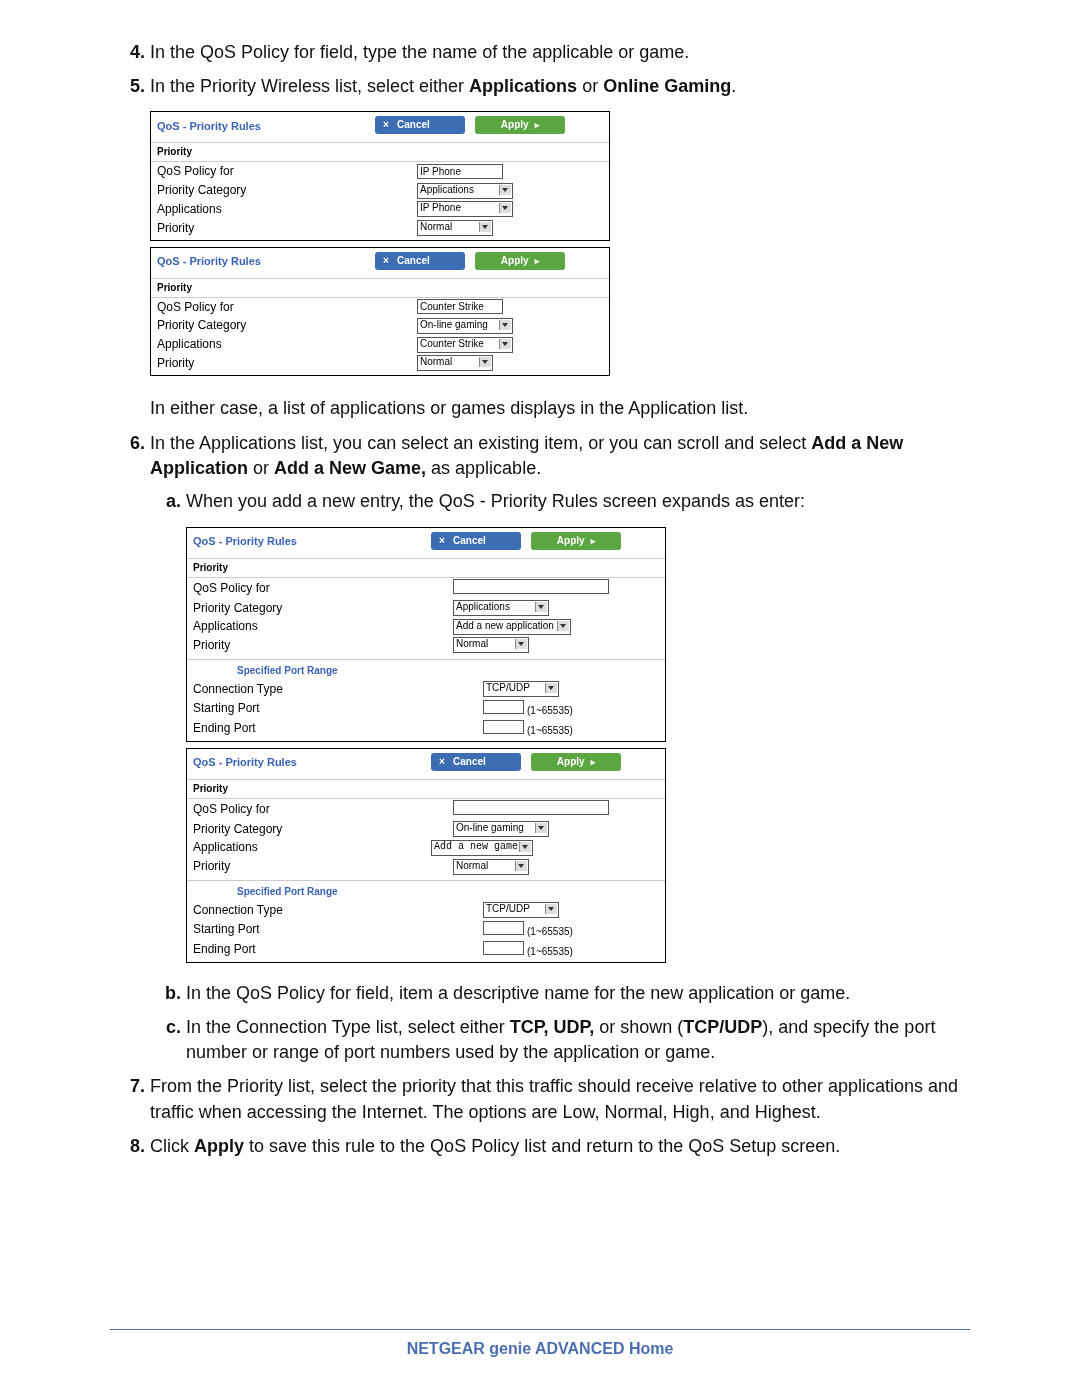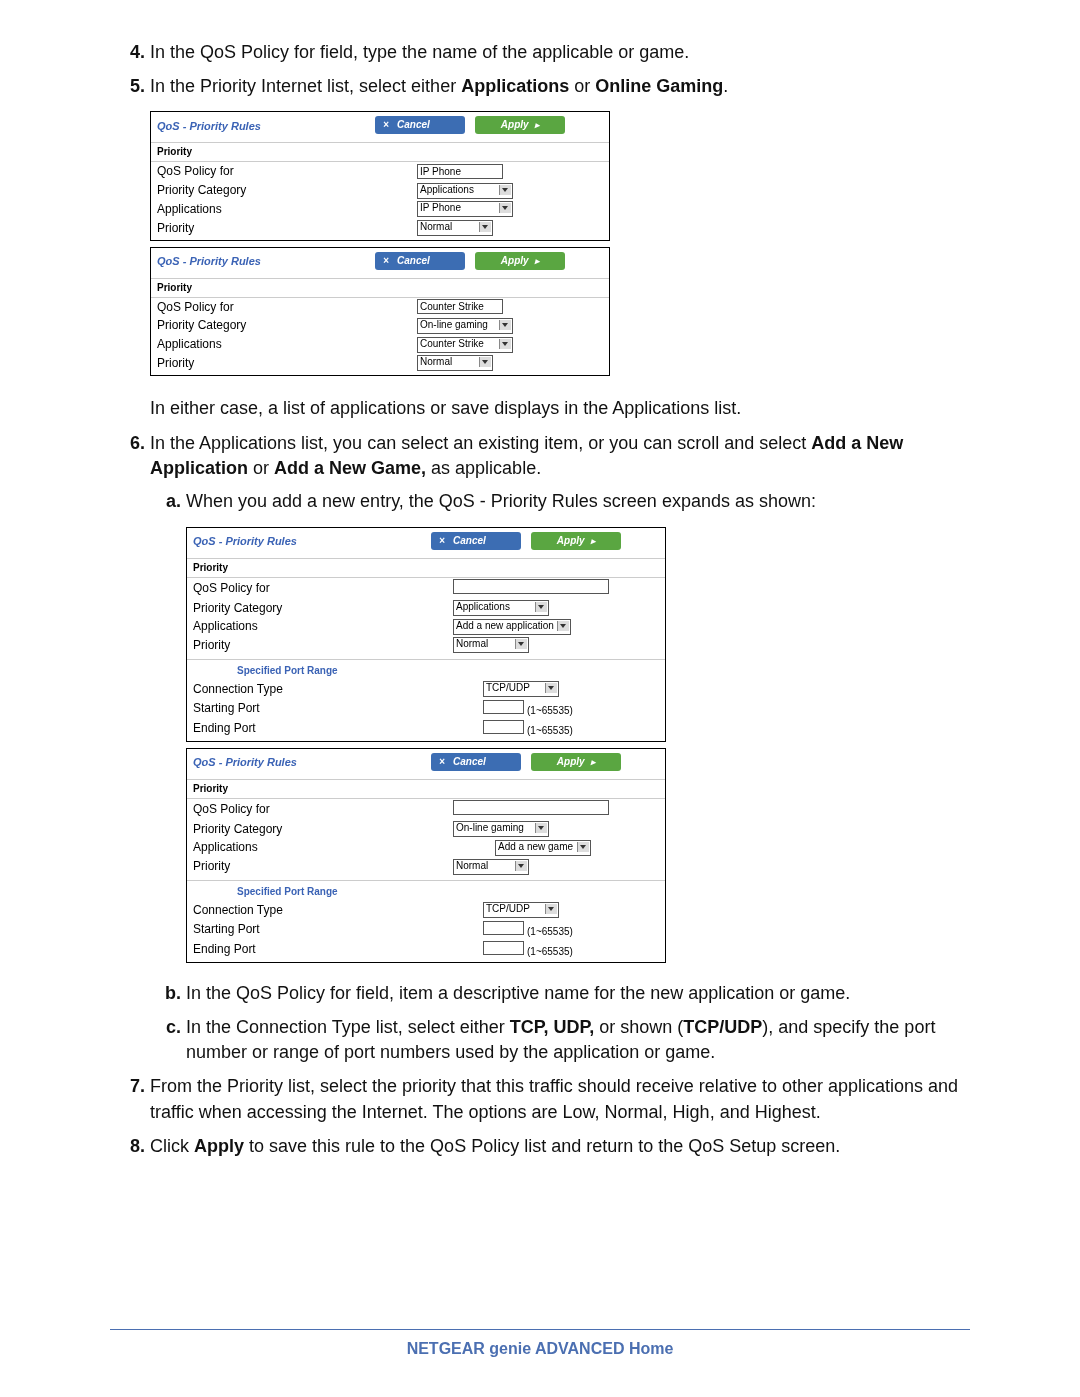--- a/index.html
+++ b/index.html
@@ -64,21 +64,20 @@
     margin-bottom: 6px;
   }
   .ss.wider {
     width: 480px;
   }
   .ss-header {
     display: flex;
     align-items: flex-end;
     gap: 0;
     padding: 4px 4px 4px 6px;
-    font-style: italic;
   }
   .ss-title {
     color: #3b63b5;
     font-weight: bold;
     font-size: 11px;
     flex: 0 0 auto;
     padding-right: 40px;
   }
   .ss-buttons {
     display: flex;
@@ -232,21 +231,21 @@
 
 <div class="page">
 
   <ol class="outer" start="4">
 
     <li>
       <span>In the QoS Policy for field, type the name of the applicable or game.</span>
     </li>
 
     <li>
-      <span>In the Priority Internet list, select either </span><b>Applications</b><span> or </span><b>Online Gaming</b><span>.</span>
+      <span>In the Priority Wireless list, select either </span><b>Applications</b><span> or </span><b>Online Gaming</b><span>.</span>
 
       
       <div class="ss-wrap">
 
         <div class="ss">
           <div class="ss-header">
             <div class="ss-title">QoS - Priority Rules</div>
             <div class="ss-buttons" style="margin-left:auto;margin-right:40px;">
               <div class="btn cancel">
                   <span class="x">×</span>
@@ -306,29 +305,29 @@
             <div class="ctrl" style="margin-left:100px;"><span class="sel w80">Counter Strike</span></div>
           </div>
           <div class="ss-row">
             <div class="lbl">Priority</div>
             <div class="ctrl" style="margin-left:100px;"><span class="sel">Normal</span></div>
           </div>
           <div class="ss-bottom-space"></div>
         </div>
       </div>
 
-      <div class="after-panel-text">In either case, a list of applications or save displays in the Applications list.</div>
+      <div class="after-panel-text">In either case, a list of applications or games displays in the Application list.</div>
     </li>
 
     <li>
       <span>In the Applications list, you can select an existing item, or you can scroll and select </span><b>Add a New Application</b><span> or </span><b>Add a New Game,</b><span> as applicable.</span>
 
       <ol class="inner">
         <li>
-          <span>When you add a new entry, the QoS - Priority Rules screen expands as shown:</span>
+          <span>When you add a new entry, the QoS - Priority Rules screen expands as enter:</span>
 
           <div class="ss-wrap">
 
             <div class="ss wider">
               <div class="ss-header">
                 <div class="ss-title">QoS - Priority Rules</div>
                 <div class="ss-buttons" style="margin-left:auto;margin-right:40px;">
                   <div class="btn cancel">
                       <span class="x">×</span>
                       <span>Cancel</span>
@@ -391,21 +390,21 @@
               <div class="ss-row">
                 <div class="lbl wide">QoS Policy for</div>
                 <div class="ctrl" style="margin-left:70px;"><span class="txt-input wide"></span></div>
               </div>
               <div class="ss-row">
                 <div class="lbl wide">Priority Category</div>
                 <div class="ctrl" style="margin-left:70px;"><span class="sel w80">On-line gaming</span></div>
               </div>
               <div class="ss-row">
                 <div class="lbl wide">Applications</div>
-                <div class="ctrl" style="margin-left:112px;"><span class="sel w80">Add a new game</span></div>
+                <div class="ctrl" style="margin-left:48px;font-family:Liberation Mono, monospace;"><span class="sel w80">Add a new game</span></div>
               </div>
               <div class="ss-row">
                 <div class="lbl wide">Priority</div>
                 <div class="ctrl" style="margin-left:70px;"><span class="sel">Normal</span></div>
               </div>
               <div class="ss-divider"></div>
               <div class="ss-section-label blue" style="border:none;padding-top:0;margin-top:0;">Specified Port Range</div>
               <div class="ss-row">
                 <div class="lbl wide">Connection Type</div>
                 <div class="ctrl" style="margin-left:100px;"><span class="sel">TCP/UDP</span></div>

